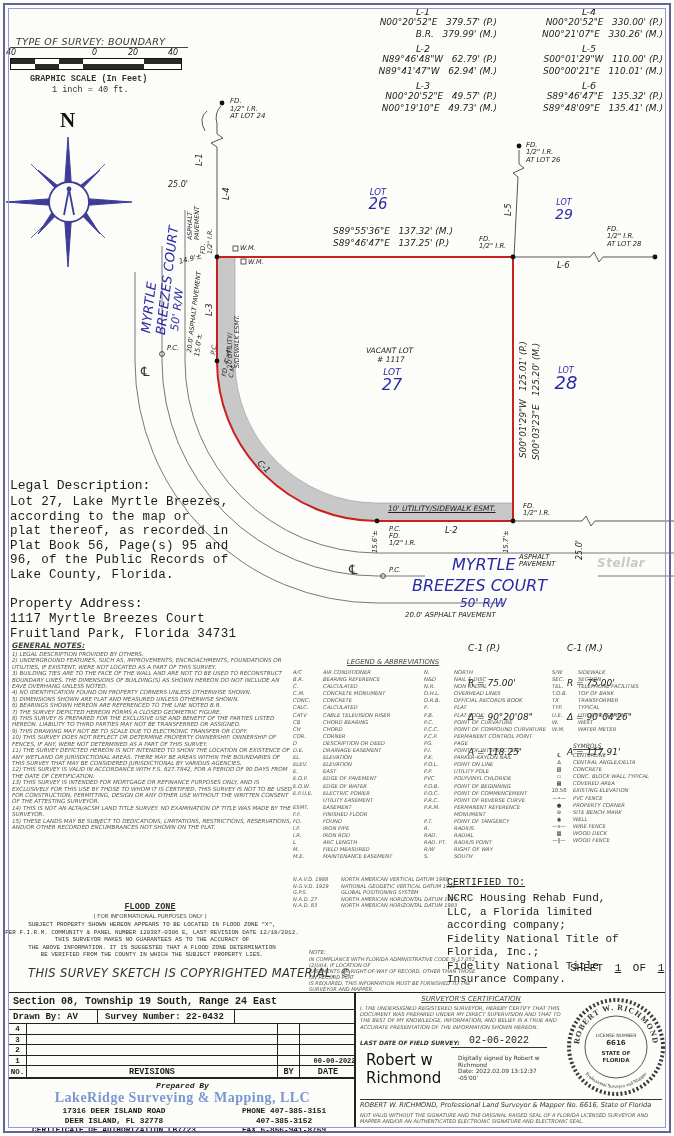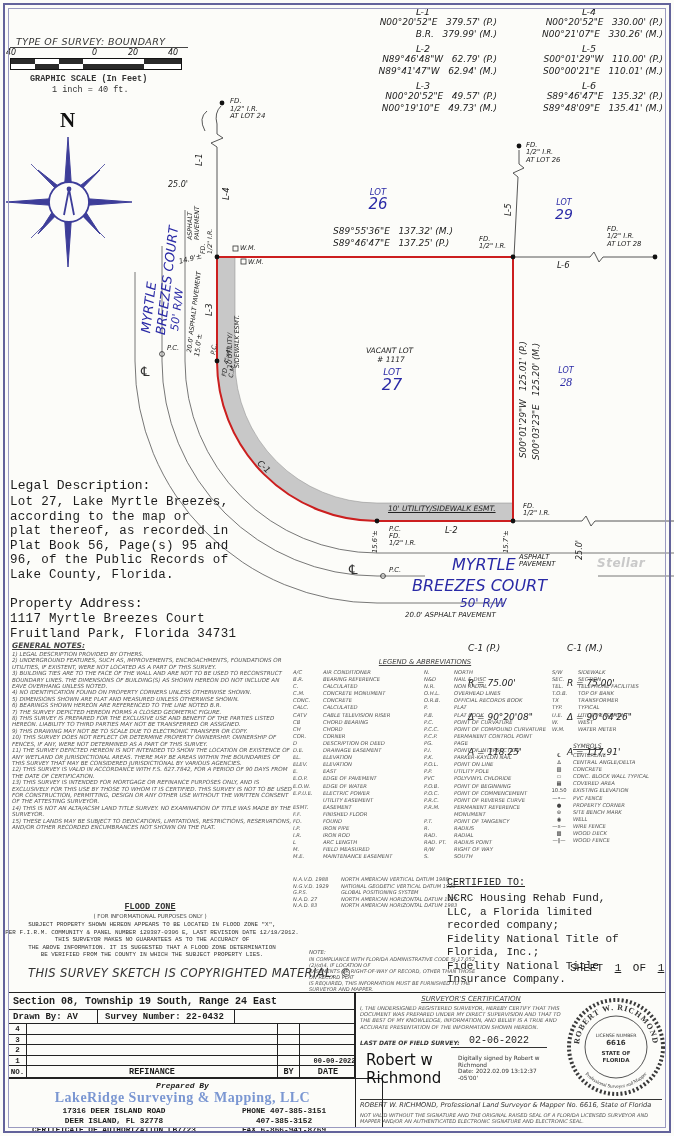--- a/index.html
+++ b/index.html
@@ -227,21 +227,21 @@
   <div class="abs cad" style="left:377px;top:355px;font-size:7.5px;z-index:2;"># 1117</div>
   <div class="abs lot blue" style="left:372px;top:368px;width:40px;z-index:2;">
     <span class="lt1" style="font-size:9px;">LOT</span>
     <span class="lt2" style="font-size:16px;">27</span>
   </div>
   <div class="abs cad rot" style="left:262px;top:458px;font-size:8.5px;transform:rotate(42deg);z-index:2;">C-1</div>
   <div class="abs cad rot nowrap" style="left:518px;top:458px;font-size:8.8px;white-space:pre;transform:rotate(-90deg);z-index:2;">S00°01'29"W   125.01' (P.)</div>
   <div class="abs cad rot nowrap" style="left:531px;top:460px;font-size:8.8px;white-space:pre;transform:rotate(-90deg);z-index:2;">S00°03'23"E   125.20' (M.)</div>
   <div class="abs lot blue" style="left:548px;top:366px;width:36px;z-index:2;">
     <span class="lt1" style="font-size:8px;">LOT</span>
-    <span class="lt2" style="font-size:12px;font-family:Liberation Serif, serif;">28</span>
+    <span class="lt2" style="font-size:18px;">28</span>
   </div>
 
   <div class="abs blue pre rot" style="left:138px;top:332px;font-size:13px;line-height:15px;font-style:italic;transform:rotate(-83deg);z-index:2;">MYRTLE
 BREEZES COURT</div>
   <div class="abs blue rot" style="left:168px;top:330px;font-size:11px;font-style:italic;transform:rotate(-83deg);z-index:2;">50' R/W</div>
   <div class="abs cad rot nowrap" style="left:185px;top:352px;font-size:6.3px;transform:rotate(-83deg);z-index:2;">20.0' ASPHALT PAVEMENT</div>
   <div class="abs cad rot" style="left:193px;top:356px;font-size:6.8px;transform:rotate(-83deg);z-index:2;">15.0'±</div>
   <div class="abs cad" style="left:167px;top:344px;font-size:6.8px;z-index:2;">P.C.</div>
   <div class="abs" style="left:141px;top:364px;font-size:13px;color:#333;z-index:2;">℄</div>
 
@@ -308,21 +308,21 @@
       <div>8) THIS SURVEY IS PREPARED FOR THE EXCLUSIVE USE AND BENEFIT OF THE PARTIES LISTED HEREON. LIABILITY TO THIRD PARTIES MAY NOT BE TRANSFERRED OR ASSIGNED.</div>
       <div>9) THIS DRAWING MAY NOT BE TO SCALE DUE TO ELECTRONIC TRANSFER OR COPY.</div>
       <div>10) THIS SURVEY DOES NOT REFLECT OR DETERMINE PROPERTY OWNERSHIP. OWNERSHIP OF FENCES, IF ANY, WERE NOT DETERMINED AS A PART OF THIS SURVEY.</div>
       <div>11) THE SURVEY DEPICTED HEREON IS NOT INTENDED TO SHOW THE LOCATION OR EXIS­TENCE OF ANY WETLAND OR JURISDICTIONAL AREAS. THERE MAY BE AREAS WITHIN THE BOUNDARIES OF THIS SURVEY THAT MAY BE CONSIDERED JURISDICTIONAL BY VARIOUS AGENCIES.</div>
       <div>12) THIS SURVEY IS VALID IN ACCORDANCE WITH F.S. 627.7842, FOR A PERIOD OF 90 DAYS FROM THE DATE OF CERTIFICATION.</div>
       <div>13) THIS SURVEY IS INTENDED FOR MORTGAGE OR REFINANCE PURPOSES ONLY, AND IS EXCLUSIVELY FOR THIS USE BY THOSE TO WHOM IT IS CERTIFIED. THIS SURVEY IS NOT TO BE USED FOR CONSTRUCTION, PERMITTING, DESIGN OR ANY OTHER USE WITHOUT THE WRITTEN CONSENT OF THE ATTESTING SURVEYOR.</div>
       <div>14) THIS IS NOT AN ALTA/ACSM LAND TITLE SURVEY. NO EXAMINATION OF TITLE WAS MADE BY THE SURVEYOR.</div>
       <div>15) THESE LANDS MAY BE SUBJECT TO DEDICATIONS, LIMITATIONS, RESTRICTIONS, RESERVATIONS, AND/OR OTHER RECORDED ENCUMBRANCES NOT SHOWN ON THE PLAT.</div>
     </div>
 
-  <div class="abs u" style="left:350px;top:658px;width:150px;text-align:center;font-size:6.8px;font-style:italic;color:#444;z-index:2;">LEGEND &amp; ABBREVIATIONS</div>
+  <div class="abs u" style="left:318px;top:658px;width:150px;text-align:center;font-size:6.8px;font-style:italic;color:#444;z-index:2;">LEGEND &amp; ABBREVIATIONS</div>
   <div class="abs tiny2" style="left:293px;top:669px;width:128px;z-index:2;">
 
   <div class="lg-row">
         <span class="lg-abbr">A/C</span>
         <span class="lg-term">AIR CONDITIONER</span>
       </div>
       <div class="lg-row">
         <span class="lg-abbr">B.R.</span>
         <span class="lg-term">BEARING REFERENCE</span>
       </div>
@@ -651,21 +651,21 @@
         <span class="lg-abbr dat-abbr">N.A.D. 83</span>
         <span class="lg-term">NORTH AMERICAN HORIZONTAL DATUM 1983</span>
       </div>
     </div>
 
   <div class="abs mono u" style="left:447px;top:877px;font-size:10px;color:#222;z-index:2;">CERTIFIED TO:</div>
   <div class="abs mono" style="left:447px;top:892px;font-size:11px;line-height:13.5px;z-index:2;">
 
   <div>NCRC Housing Rehab Fund,</div>
       <div>LLC, a Florida limited</div>
-      <div>recorded company;</div>
+      <div>according company;</div>
       <div>Fidelity National Title of</div>
       <div>Florida, Inc.;</div>
       <div>Fidelity National Title</div>
       <div>Insurance Company.</div>
     </div>
   <div class="abs mono" style="left:556px;top:962px;font-size:11px;font-weight:normal;z-index:2;padding-left:14px;">
     <span>SHEET</span>
     <span class="u" style="padding:0 5px;">1</span>
     <span>OF</span>
     <span class="u" style="padding:0 5px;">1</span>
@@ -726,27 +726,27 @@
 
         <div class="revrow">
           <span class="rev-no">1</span>
           <span class="rev-mid"></span>
           <span class="rev-by"></span>
           <span class="rev-date">00-00-2022</span>
         </div>
       </div>
     <div class="abs" style="left:0;top:73px;width:347px;height:13px;display:flex;box-sizing:border-box;">
       <span class="mono" style="flex:0 0 18px;border-right:1px solid #222;text-align:center;font-size:7.5px;font-weight:bold;line-height:12px;box-sizing:border-box;">NO.</span>
-      <span class="mono" style="flex:1;text-align:center;font-size:8.5px;font-weight:bold;line-height:12px;">REFINANCE</span>
+      <span class="mono" style="flex:1;text-align:center;font-size:8.5px;font-weight:bold;line-height:12px;">REVISIONS</span>
       <span class="mono" style="flex:0 0 22px;border-left:1px solid #222;text-align:center;font-size:8.5px;font-weight:bold;line-height:12px;box-sizing:border-box;">BY</span>
       <span class="mono" style="flex:0 0 57px;border-left:1px solid #222;text-align:center;font-size:8.5px;font-weight:bold;line-height:12px;box-sizing:border-box;">DATE</span>
     </div>
   </div>
 
-  <div class="abs tb" style="left:8px;top:1078px;width:375px;height:50px;z-index:2;">
+  <div class="abs tb" style="left:8px;top:1078px;width:347px;height:50px;z-index:2;">
     <div class="mono" style="position:absolute;left:0;top:2px;width:347px;text-align:center;font-size:8px;font-weight:bold;font-style:italic;">Prepared By</div>
     <div style="position:absolute;left:0;top:11px;width:347px;text-align:center;font-family:'Liberation Serif',serif;font-weight:bold;font-size:14px;color:#7b97d2;letter-spacing:.5px;">LakeRidge Surveying &amp; Mapping, LLC</div>
     <div class="mono" style="position:absolute;left:10px;top:28px;width:190px;text-align:center;font-size:7.8px;font-weight:bold;line-height:9.5px;">
       <div>17316 DEER ISLAND ROAD</div>
       <div>DEER ISLAND, FL 32778</div>
       <div>CERTIFICATE OF AUTHORIZATION LB7723</div>
     </div>
     <div class="mono" style="position:absolute;left:205px;top:28px;width:140px;text-align:center;font-size:7.8px;font-weight:bold;line-height:9.5px;">
       <div>PHONE 407-385-3151</div>
       <div>407-385-3152</div>

